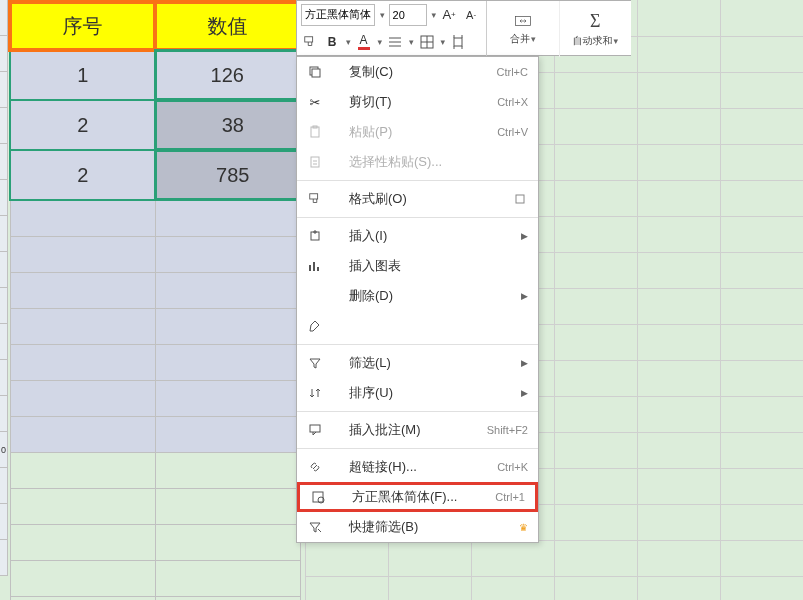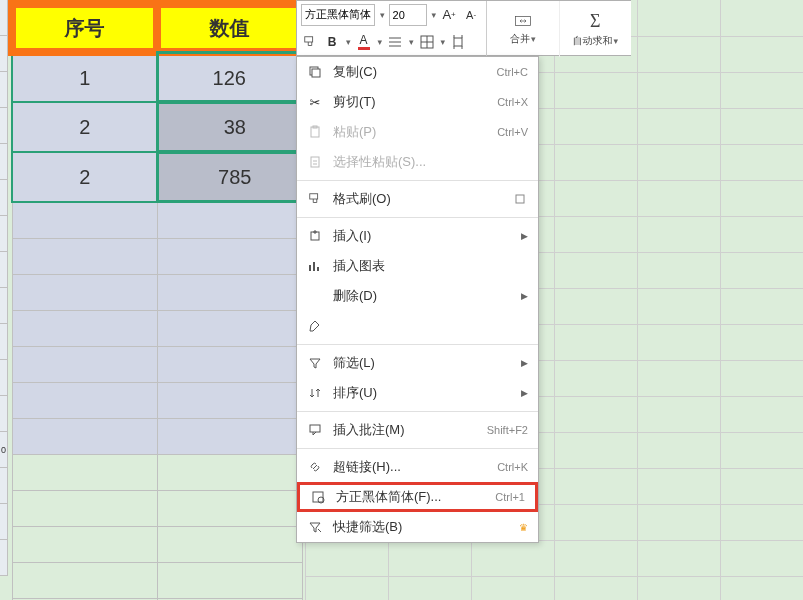--- a/index.html
+++ b/index.html
@@ -3,21 +3,21 @@
 <meta charset="utf-8">
 <style>
 html,body{margin:0;padding:0;width:803px;height:600px;overflow:hidden;font-family:"Microsoft YaHei",Arial,sans-serif;background:#dcedda;}
 .sheet{position:relative;width:803px;height:600px;}
 .rowhead{position:absolute;left:0;top:0;width:8px;height:600px;}
 .rowhead div{height:36px;border-bottom:1px solid #c0c0c0;border-right:1px solid #c0c0c0;background:#e7ecf1;font-size:9px;color:#333;display:flex;align-items:center;justify-content:flex-end;padding-right:1px;box-sizing:border-box;}
 .grid{position:absolute;left:8px;top:0;}
 table.tbl{border-collapse:collapse;}
 table.tbl td{width:145px;height:36px;border:1px solid #c0c0c0;box-sizing:border-box;text-align:center;font-size:18px;color:#333;background:#dcedda;}
 table.tbl tr:nth-child(-n+11) td{background:#d2d7e6;}
-table.tbl tr.header td{background:#ffff00;border:8px solid #f97316;height:48px;font-size:20px;font-weight:bold;}
+table.tbl tr.header td{background:#ffff00;border:4px solid #f97316;height:48px;font-size:20px;font-weight:normal;}
 table.tbl tr.datarow td{height:50px;border-top:2px solid #2aa077;border-bottom:2px solid #2aa077;font-size:20px;}
 table.tbl tr.datarow td:first-child{border-left:2px solid #2aa077;}
 table.tbl tr.datarow td:last-child{border-right:2px solid #2aa077;}
 .sel{outline:3px solid #2aa077;outline-offset:-2px;margin-left:36px;}
 .gray{background:#b9bdca !important;padding-left:12px;}
 
 .rgrid{position:absolute;left:305px;top:0;width:498px;height:600px;}
 .rgrid .col{position:absolute;top:0;bottom:0;border-left:1px solid #cfcfcf;}
 .rgrid .rowl{position:absolute;left:0;right:0;border-top:1px solid #cfcfcf;}
 
@@ -28,21 +28,21 @@
 .tb-input{height:20px;border:1px solid #bbb;font-size:11px;padding:0 3px;background:#fff;}
 .tb-fontname{width:66px;font-family:Liberation Serif, serif;} .tb-fontsize{width:30px;}
 .tb-btn{min-width:18px;height:20px;cursor:pointer;}
 .tb-big{position:absolute;right:0;top:0;width:144px;height:56px;border-left:1px solid #ccc;display:flex;}
 .tb-bigcol{flex:1;display:flex;flex-direction:column;align-items:center;justify-content:center;font-size:10px;color:#444;gap:2px;cursor:pointer;}
 .tb-bigcol svg{width:18px;height:18px;}
 .dd{font-size:9px;color:#666;margin-left:1px;}
 
 
 .ctx{position:absolute;left:296px;top:56px;width:243px;background:#fff;border:1px solid #b0b0b0;box-sizing:border-box;font-size:13px;color:#333;box-shadow:2px 2px 6px rgba(0,0,0,.15);}
-.ctx .item{height:30px;display:flex;align-items:center;gap:10px;padding:0 10px;cursor:pointer;}
+.ctx .item{height:30px;display:flex;align-items:center;gap:26px;padding:0 10px;cursor:pointer;}
 .ctx .item.disabled{color:#b0b0b0;cursor:default;}
 .ctx .item .ico{width:16px;display:inline-flex;justify-content:center;}
 .ctx .item .lbl{flex:1;}
 .ctx .item .sc{font-size:11px;color:#888;}
 .ctx .item .tri{font-size:9px;color:#666;}
 .ctx .sep{height:1px;background:#e0e0e0;margin:3px 0;}
 .redbox{border:3px solid #e23b2e;box-sizing:border-box;}
 .crown{color:#f0a020;font-size:10px;margin-left:4px;}
 svg{display:block;}
 </style>

